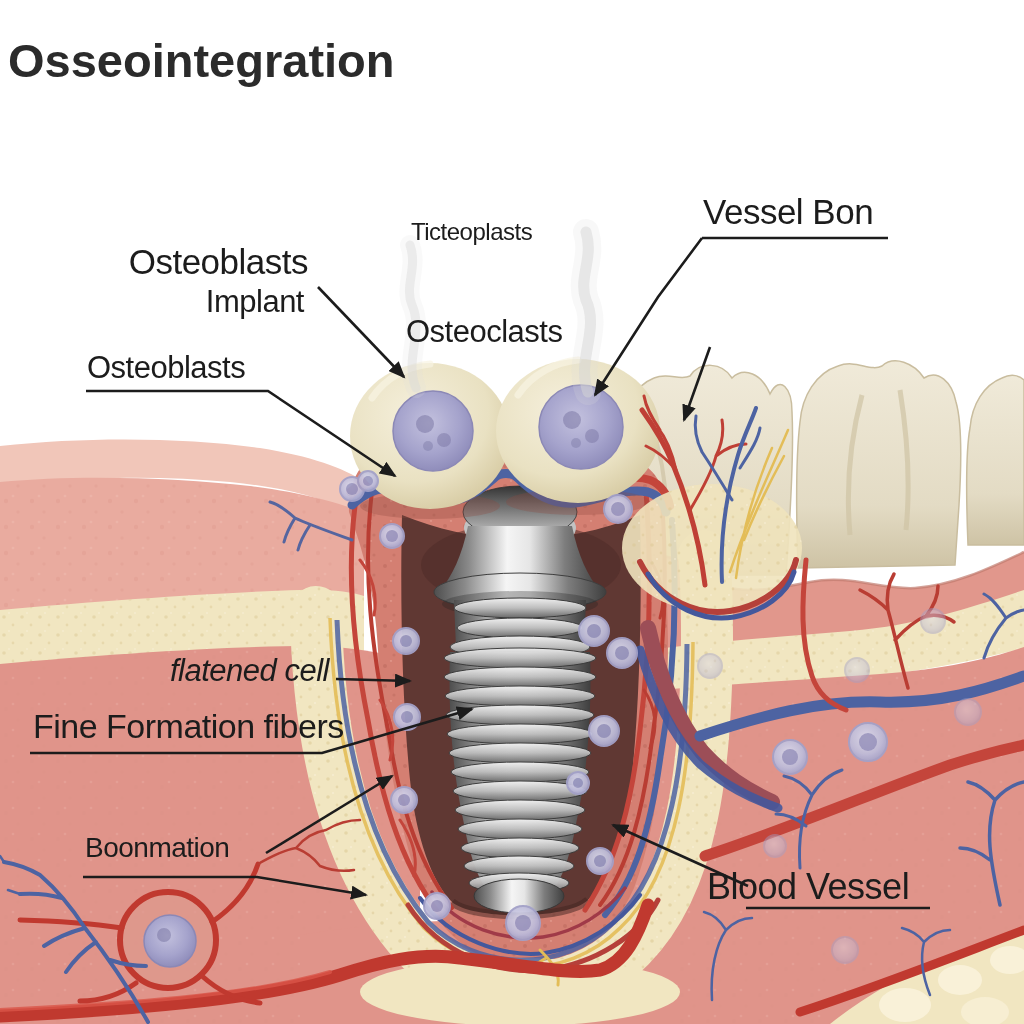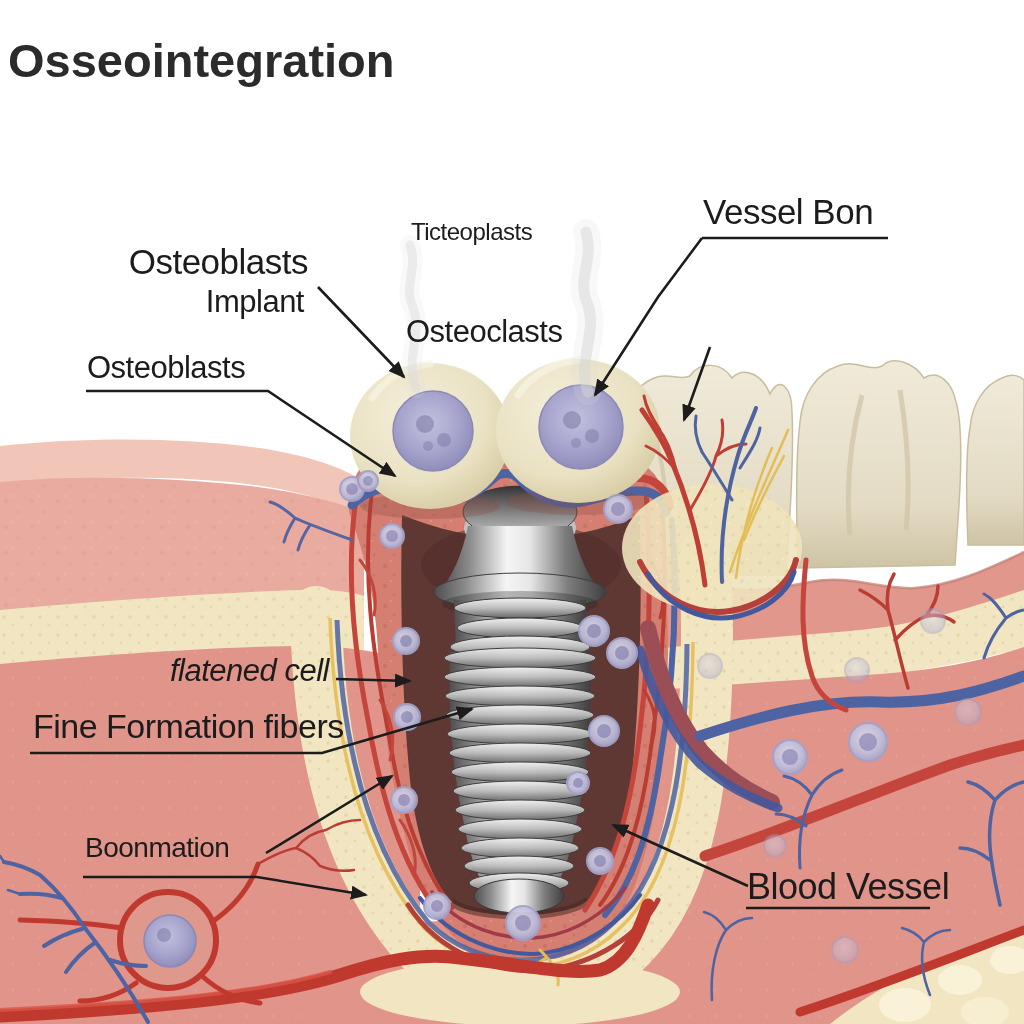--- a/index.html
+++ b/index.html
@@ -357,15 +357,15 @@
 
 <div class="lbl" style="left:703px;top:193px;font-size:35px;">Vessel Bon</div>
 
 
 <div class="lbl" style="left:170px;top:654px;font-size:31px;font-style:italic;">flatened cell</div>
 
 <div class="lbl" style="left:33px;top:708px;font-size:34px;">Fine Formation fibers</div>
 
 <div class="lbl" style="left:85px;top:833px;font-size:28px;">Boonmation</div>
 
-<div class="lbl" style="left:747px;top:868px;font-size:36px;">Blood Vessel</div>
+<div class="lbl" style="left:707px;top:868px;font-size:36px;">Blood Vessel</div>
 
 </div>
 
 </body></html>

